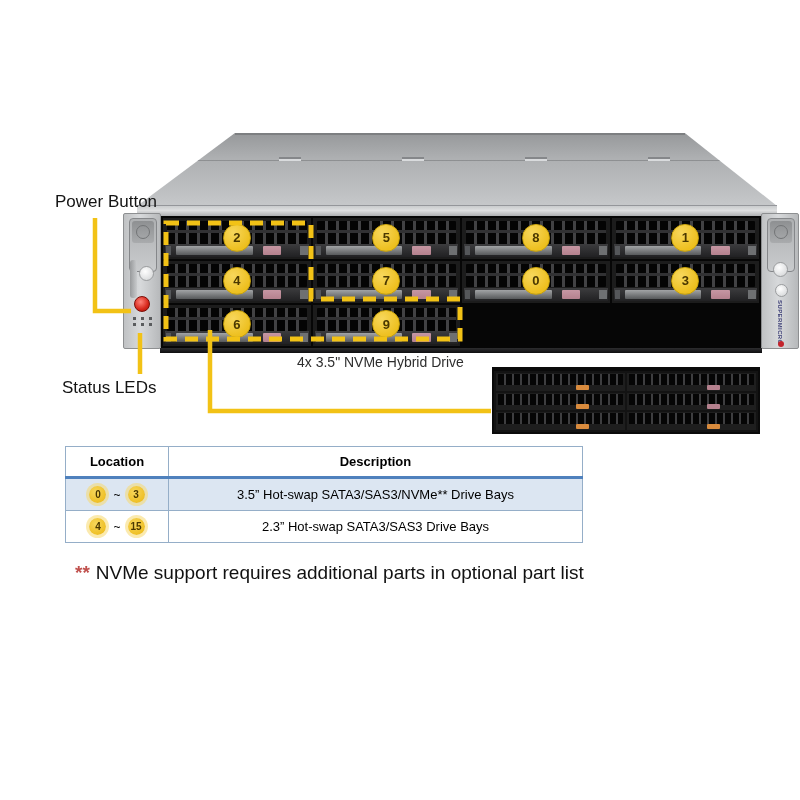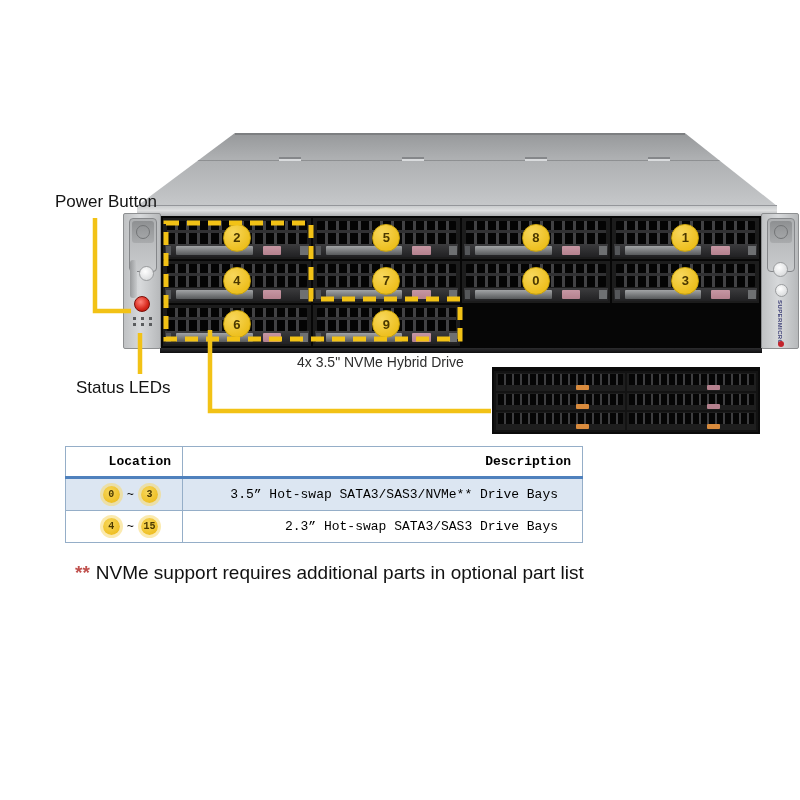--- a/index.html
+++ b/index.html
@@ -77,40 +77,40 @@
   .brand{position:absolute;left:50%;top:86px;transform:translateX(-50%);
     writing-mode:vertical-rl;font-size:6px;letter-spacing:.4px;font-weight:bold;
     color:var(--brand-color);}
   .logo-dot{position:absolute;left:16px;top:127px;width:6px;height:6px;border-radius:50%;background:#c3242c;}
 
   
   .overlay{position:absolute;left:0;top:0;width:800px;height:800px;pointer-events:none;}
 
   
   .label-power{position:absolute;left:55px;top:192px;font-size:17px;color:#141414;}
-  .label-status{position:absolute;left:76px;top:378px;font-size:17px;color:#141414;}
+  .label-status{position:absolute;left:62px;top:378px;font-size:17px;color:#141414;}
   .annotation{position:absolute;left:297px;top:353px;font-size:14px;line-height:18.5px;color:#2e2e2e;}
   .mark{color:var(--fn-mark);font-weight:bold;}
 
   
   .hybrid{position:absolute;left:492px;top:367px;width:268px;height:67px;box-sizing:border-box;
     background:#131313;border:2px solid #0a0a0a;border-top-width:4px;
     display:grid;grid-template-columns:1fr 1fr;grid-template-rows:repeat(3,1fr);gap:2px;padding:2px;}
   .mtray{position:relative;background:#1e1e1e;}
   .mholes{position:absolute;left:2px;right:2px;top:1px;height:11px;
     background:repeating-linear-gradient(90deg,#050505 0 6px,#3e3e40 6px 8px);}
   .mlatch{position:absolute;left:62%;bottom:1px;width:13px;height:5px;border-radius:1px;}
 
   
   .spec-table{position:absolute;left:65px;top:446px;width:518px;border-collapse:collapse;
     font-size:13px;color:#000;}
-  .spec-table th,.spec-table td{border:1px solid var(--tbl-border);text-align:right;font-family:Liberation Mono, monospace;}
+  .spec-table th,.spec-table td{border:1px solid var(--tbl-border);text-align:center;}
   .spec-table th{font-weight:bold;background:#fff;padding:6px 11px;height:17px;
     border-bottom:3px solid var(--tbl-accent);}
-  .spec-table td{padding:6px 24px;height:19px;margin-left:32px;}
+  .spec-table td{padding:6px 17px;height:19px;margin-left:32px;}
   .spec-table tr.hl td{background:var(--row-hl);}
   .loc{width:68px;white-space:nowrap;}
   .bubble{display:inline-flex;align-items:center;justify-content:center;
     width:17px;height:17px;border-radius:50%;vertical-align:middle;
     background:radial-gradient(circle at 40% 35%,#f7d75c,#eebd1f 78%);
     box-shadow:0 0 0 3px rgba(247,216,110,.55);
     font-size:10px;font-weight:bold;color:#4a3800;}
   .tilde{margin:0 7px;font-size:12px;vertical-align:middle;}
 
   

